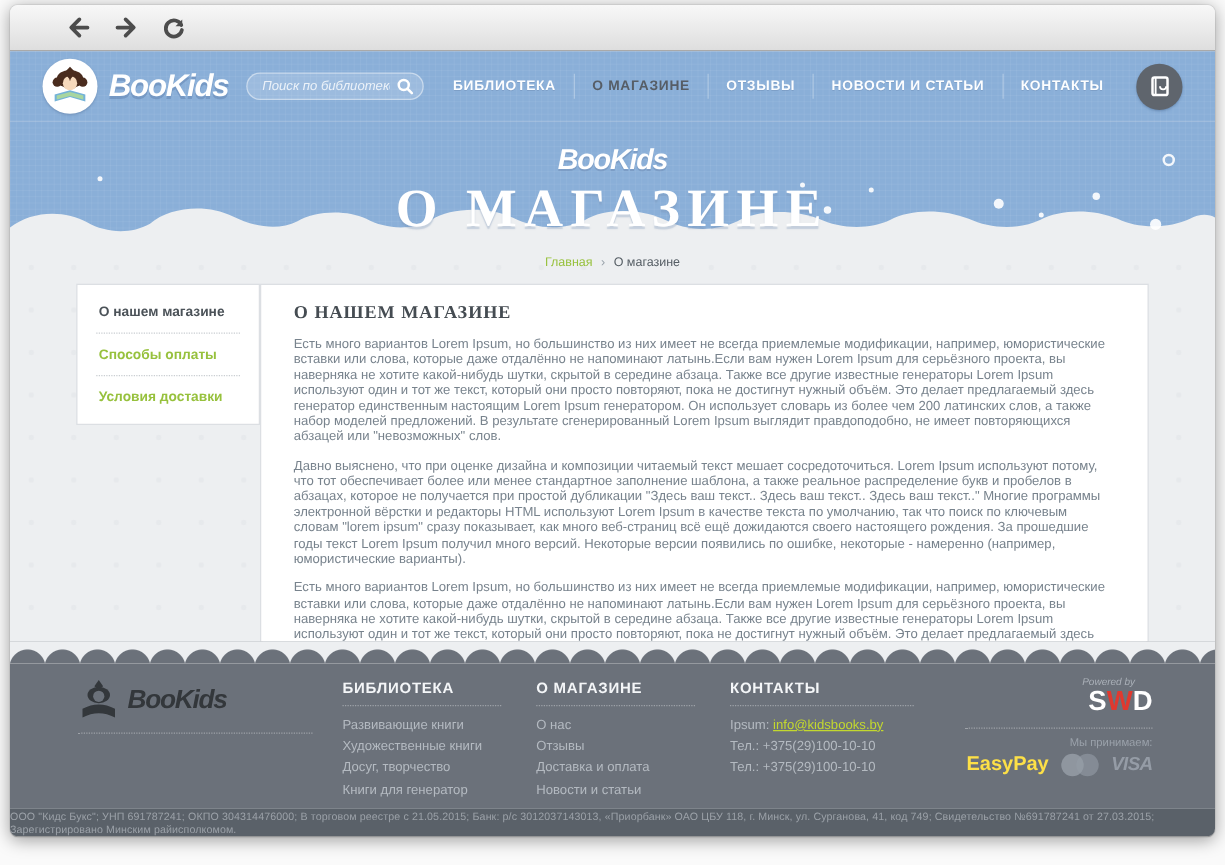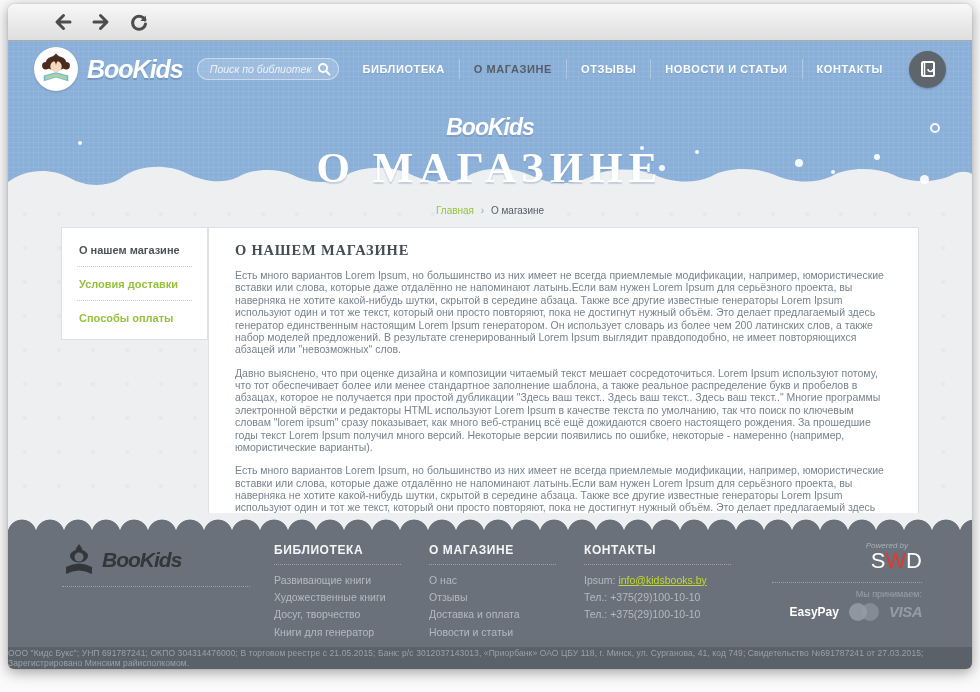--- a/index.html
+++ b/index.html
@@ -88,26 +88,26 @@
   .f-copy a { color:#c3d82e; font-weight:bold; }
   .f-col { width:155px; flex:0 0 155px; padding-top:4px; }
   .f-col.contacts { width:175px; flex:0 0 175px; }
   .f-title { font-size:12px; font-weight:bold; color:#f4f6f8; letter-spacing:.6px; }
   .f-col .f-dotline { margin:7px 28px 7px 0; }
   .f-link { display:block; font-size:10.5px; color:#b4bac1; line-height:1.65; text-decoration:none; cursor:pointer; }
   .f-text { font-size:10.5px; color:#b4bac1; line-height:1.65; }
   .f-text a { color:#c3d82e; text-decoration:underline; }
   .f-right { margin-left:auto; text-align:right; padding-top:2px; width:150px; }
   .powered { font-size:8px; font-style:italic; color:#aab0b8; padding-right:14px; }
-  .swd { font-size:22px; font-weight:400; color:#fff; letter-spacing:0; line-height:1; }
+  .swd { font-size:22px; font-weight:700; color:#fff; letter-spacing:0; line-height:1; }
   .swd .w { color:#e0392f; }
   .f-right .f-dotline { margin:10px 0 6px; }
   .accept { font-size:9px; color:#9aa1aa; margin-bottom:4px; }
   .pay-row { display:flex; align-items:center; justify-content:flex-end; gap:10px; }
-  .easypay { font-size:12px; font-weight:bold; color:#ffffff; }
+  .easypay { font-size:16px; font-weight:bold; color:#fde047; }
   .mc { position:relative; width:30px; height:18px; }
   .mc i { position:absolute; top:0; width:18px; height:18px; border-radius:50%; background:#959ca6; }
   .mc i:first-child { left:0; opacity:.85; }
   .mc i:last-child { right:0; opacity:.6; }
   .visa { font-size:15px; font-weight:900; font-style:italic; color:#959ca6; letter-spacing:-.5px; }
   .footer-bar { flex:0 0 22px; background:#5a6169; display:flex; align-items:center; justify-content:center; }
   .fine-print { font-size:8.5px; color:#9ba1a8; letter-spacing:.1px; }
 </style>
 </head>
 <body>
@@ -194,22 +194,22 @@
 
   <div class="page">
     <div class="breadcrumb">
       <span class="home">Главная</span>
       <span class="sep">›</span>
       <span class="cur">О магазине</span>
     </div>
     <div class="content-row">
       <div class="side-card">
         <a class="side-item active">О нашем магазине</a>
+        <a class="side-item">Способы оплаты</a>
         <a class="side-item">Условия доставки</a>
-        <a class="side-item">Способы оплаты</a>
       </div>
       <div class="main-card">
         <div class="main-heading">О НАШЕМ МАГАЗИНЕ</div>
         <p>Есть много вариантов Lorem Ipsum, но большинство из них имеет не всегда приемлемые модификации, например, юмористические вставки или слова, которые даже отдалённо не напоминают латынь.Если вам нужен Lorem Ipsum для серьёзного проекта, вы наверняка не хотите какой-нибудь шутки, скрытой в середине абзаца. Также все другие известные генераторы Lorem Ipsum используют один и тот же текст, который они просто повторяют, пока не достигнут нужный объём. Это делает предлагаемый здесь генератор единственным настоящим Lorem Ipsum генератором. Он использует словарь из более чем 200 латинских слов, а также набор моделей предложений. В результате сгенерированный Lorem Ipsum выглядит правдоподобно, не имеет повторяющихся абзацей или "невозможных" слов.</p>
         <p>Давно выяснено, что при оценке дизайна и композиции читаемый текст мешает сосредоточиться. Lorem Ipsum используют потому, что тот обеспечивает более или менее стандартное заполнение шаблона, а также реальное распределение букв и пробелов в абзацах, которое не получается при простой дубликации "Здесь ваш текст.. Здесь ваш текст.. Здесь ваш текст.." Многие программы электронной вёрстки и редакторы HTML используют Lorem Ipsum в качестве текста по умолчанию, так что поиск по ключевым словам "lorem ipsum" сразу показывает, как много веб-страниц всё ещё дожидаются своего настоящего рождения. За прошедшие годы текст Lorem Ipsum получил много версий. Некоторые версии появились по ошибке, некоторые - намеренно (например, юмористические варианты).</p>
         <p>Есть много вариантов Lorem Ipsum, но большинство из них имеет не всегда приемлемые модификации, например, юмористические вставки или слова, которые даже отдалённо не напоминают латынь.Если вам нужен Lorem Ipsum для серьёзного проекта, вы наверняка не хотите какой-нибудь шутки, скрытой в середине абзаца. Также все другие известные генераторы Lorem Ipsum используют один и тот же текст, который они просто повторяют, пока не достигнут нужный объём. Это делает предлагаемый здесь генератор единственным настоящим Lorem Ipsum генератором. Он использует словарь из более чем 200 латинских слов, а также набор моделей предложений. В результате сгенерированный Lorem Ipsum выглядит правдоподобно, не имеет повторяющихся абзацей или "невозможных" слов.</p>
 
       </div>
     </div>
   </div>

